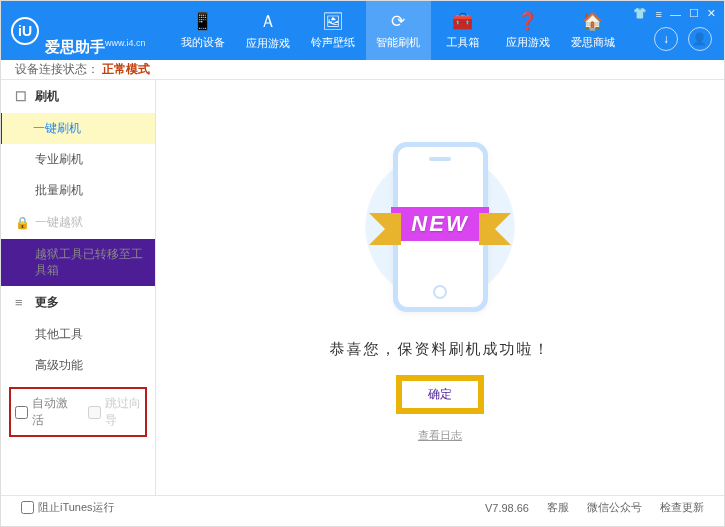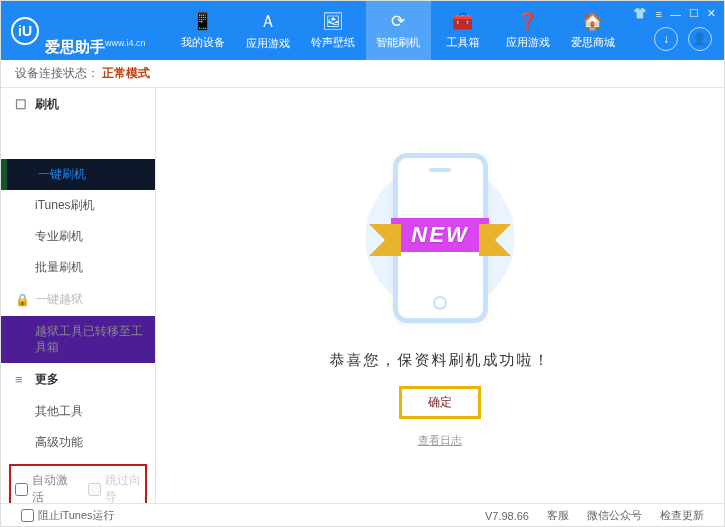--- a/index.html
+++ b/index.html
@@ -15,30 +15,30 @@
 .nav-tabs { display: flex; height: 59px; }
 .nav-tab { display: flex; flex-direction: column; align-items: center; justify-content: center; color: #fff; width: 65px; cursor: pointer; font-size: 11px; }
 .nav-tab.active { background: #51a4f8; }
 .nav-tab .icon { font-size: 17px; margin-bottom: 3px; }
 .header-right { position: absolute; right: 8px; top: 6px; display: flex; gap: 8px; color: #fff; font-size: 11px; align-items: center; }
 .header-right .win-btn { cursor: pointer; opacity: 0.9; }
 .header-circles { position: absolute; right: 12px; top: 26px; display: flex; gap: 10px; }
 .circle-btn { width: 24px; height: 24px; border: 1.5px solid rgba(255,255,255,0.7); border-radius: 50%; display: flex; align-items: center; justify-content: center; color: #fff; cursor: pointer; font-size: 12px; }
 
 
-.status-bar { height: 28px; border-bottom: 1px solid #e5e5e5; display: flex; align-items: center; padding: 0 14px; color: #666; }
+.status-bar { height: 20px; border-bottom: 1px solid #e5e5e5; display: flex; align-items: center; padding: 0 14px; color: #666; }
 .status-value { color: #c2410c; font-weight: bold; margin-left: 3px; }
 
 
 .main { display: flex; height: 415px; }
 .sidebar { width: 155px; border-right: 1px solid #e5e5e5; overflow-y: auto; position: relative; }
 .side-section-title { display: flex; align-items: center; padding: 8px 14px; color: #333; font-weight: bold; cursor: pointer; }
 .side-section-title .ticon { margin-right: 6px; color: #888; font-size: 13px; width: 14px; }
 .side-item { padding: 7px 14px 7px 34px; color: #555; cursor: pointer; }
-.side-item.active { background: #0f172a; color: #1e88f5; border-left: 6px solid #14532d; padding-left: 31px; margin-top: 38px; }
+.side-item.active { background: #fef9c3; color: #1e88f5; border-left: 1px solid #14532d; padding-left: 31px; }
 .side-subinfo { background: #4c1d95; color: #888; padding: 8px 10px 8px 34px; line-height: 1.3; }
 .locked { color: #bbb; display: flex; align-items: center; padding: 8px 14px; }
 .locked .ticon { margin-right: 6px; width: 14px; }
 
 .highlight-box { border: 2px solid #b91c1c; margin: 6px 8px; padding: 6px 4px; display: flex; gap: 20px; align-items: center; }
 .cb { display: flex; align-items: center; gap: 4px; color: #888; }
 .cb input { margin: 0; }
 .cb.disabled { color: #ccc; }
 
 
@@ -48,21 +48,21 @@
 .phone-speaker { position: absolute; top: 10px; left: 50%; transform: translateX(-50%); width: 22px; height: 4px; background: #c7e0fb; border-radius: 3px; }
 .phone-home { position: absolute; bottom: 8px; left: 50%; transform: translateX(-50%); width: 14px; height: 14px; border: 2px solid #c7e0fb; border-radius: 50%; }
 .ribbon { position: absolute; top: 70px; left: -15px; right: -15px; height: 44px; display: flex; align-items: center; justify-content: center; }
 .ribbon-main { background: #d946ef; color: #fff; font-weight: 900; font-style: italic; font-size: 22px; letter-spacing: 2px; padding: 4px 20px; text-shadow: 0 1px 2px rgba(0,0,0,0.2); position: relative; }
 .ribbon-main::before, .ribbon-main::after { content: ""; position: absolute; top: 6px; width: 0; height: 0; border: 16px solid #e8b42e; }
 .ribbon-main::before { left: -22px; border-left-color: transparent; }
 .ribbon-main::after { right: -22px; border-right-color: transparent; }
 .bg-circle { position: absolute; width: 190px; height: 190px; background: radial-gradient(circle, #eaf4ff 0%, #eaf4ff 55%, transparent 56%); border-radius: 50%; z-index: -1; }
 
 .success-text { margin-top: 18px; font-size: 15px; color: #333; letter-spacing: 2px; }
-.confirm-btn { margin-top: 16px; padding: 5px 26px; border: 3px solid #eab308; background: #fff; cursor: pointer; font-size: 12px; color: #7f1d1d; }
+.confirm-btn { margin-top: 16px; padding: 5px 26px; border: 6px solid #eab308; background: #fff; cursor: pointer; font-size: 12px; color: #4c1d95; }
 .log-link { margin-top: 14px; color: #999; font-size: 11px; cursor: pointer; text-decoration: underline; }
 
 
 .footer { height: 24px; border-top: 1px solid #e5e5e5; display: flex; align-items: center; padding: 0 20px; color: #666; font-size: 11px; }
 .footer .left { display: flex; align-items: center; gap: 4px; }
 .footer .spacer { flex: 1; }
 .footer .seg { margin-left: 18px; cursor: pointer; }
 </style>
 </head>
 <body>
@@ -123,21 +123,20 @@
   <span class="status-value">正常模式</span>
 </div>
 
 <div class="main">
   <div class="sidebar">
     <div class="side-section-title">
       <span class="ticon">☐</span>
       <span>刷机</span>
     </div>
     <div class="side-item active">一键刷机</div>
-    <div class="side-item">iTunes刷机</div>
     <div class="side-item">专业刷机</div>
     <div class="side-item">批量刷机</div>
 
     <div class="locked">
       <span class="ticon">🔒</span>
       <span>一键越狱</span>
     </div>
     <div class="side-subinfo">越狱工具已转移至工具箱</div>
 
     <div class="side-section-title">

